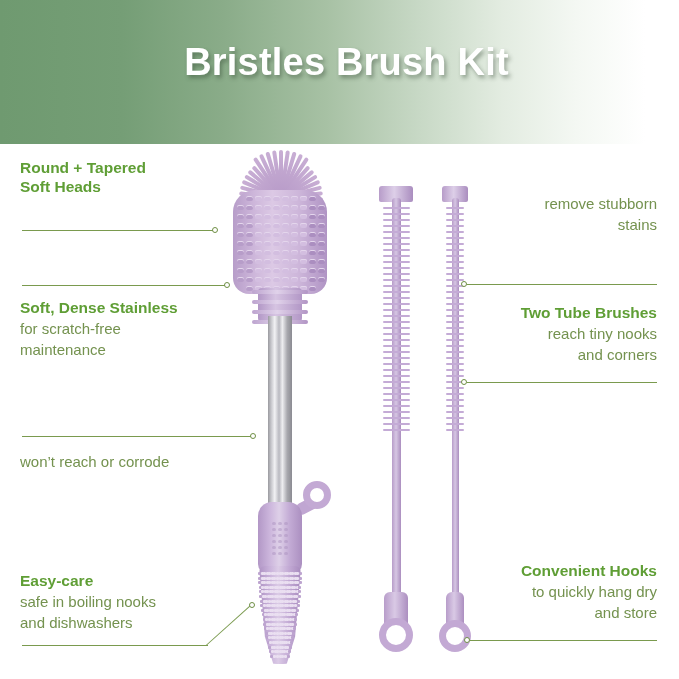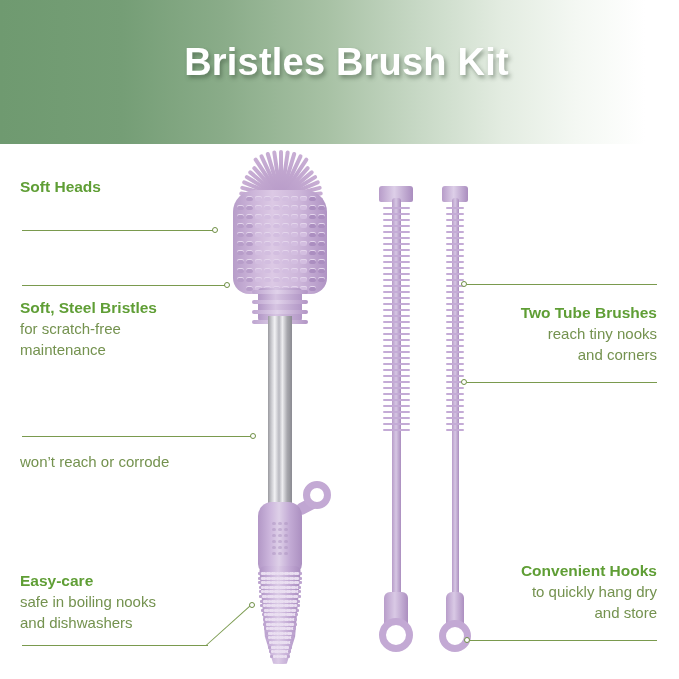--- a/index.html
+++ b/index.html
@@ -812,46 +812,50 @@
   <div class="leader" style="left:467px; top:284px; width:190px;"></div>
 
   <div class="dot" style="left:461px; top:379px;"></div>
   <div class="leader" style="left:467px; top:382px; width:190px;"></div>
 
   <div class="dot" style="left:464px; top:637px;"></div>
   <div class="leader" style="left:470px; top:640px; width:187px;"></div>
 
   <div class="callout left" style="top:158px;">
     <div class="c-title">
-      <br>
+      <span>Round + Tapered</span><br>
       <span>Soft Heads</span>
     </div>
   </div>
 
   <div class="callout left" style="top:298px;">
-    <div class="c-title">Soft, Steel Bristles</div>
+    <div class="c-title">Soft, Dense Stainless</div>
     <div class="c-body">
       <span>for scratch-free</span><br>
       <span>maintenance</span>
     </div>
   </div>
 
   <div class="callout left" style="top:450px;">
     <div class="c-body">won’t reach or corrode</div>
   </div>
 
   <div class="callout left" style="top:571px;">
     <div class="c-title">Easy-care</div>
     <div class="c-body">
       <span>safe in boiling nooks</span><br>
       <span>and dishwashers</span>
     </div>
   </div>
 
   <div class="callout right" style="top:192px;">
+    <div class="c-body">
+      <span>remove stubborn</span><br>
+      <span>stains</span>
+    </div>
   </div>
 
   <div class="callout right" style="top:303px;">
     <div class="c-title">Two Tube Brushes</div>
     <div class="c-body">
       <span>reach tiny nooks</span><br>
       <span>and corners</span>
     </div>
   </div>
 

